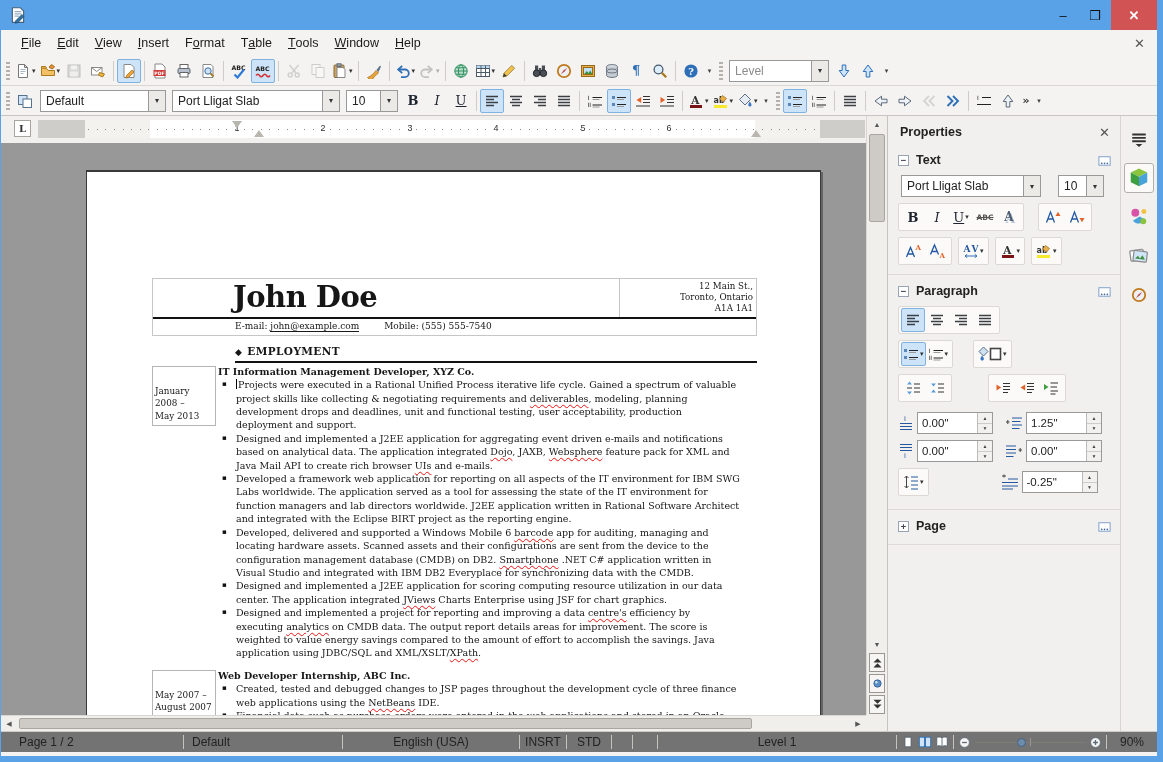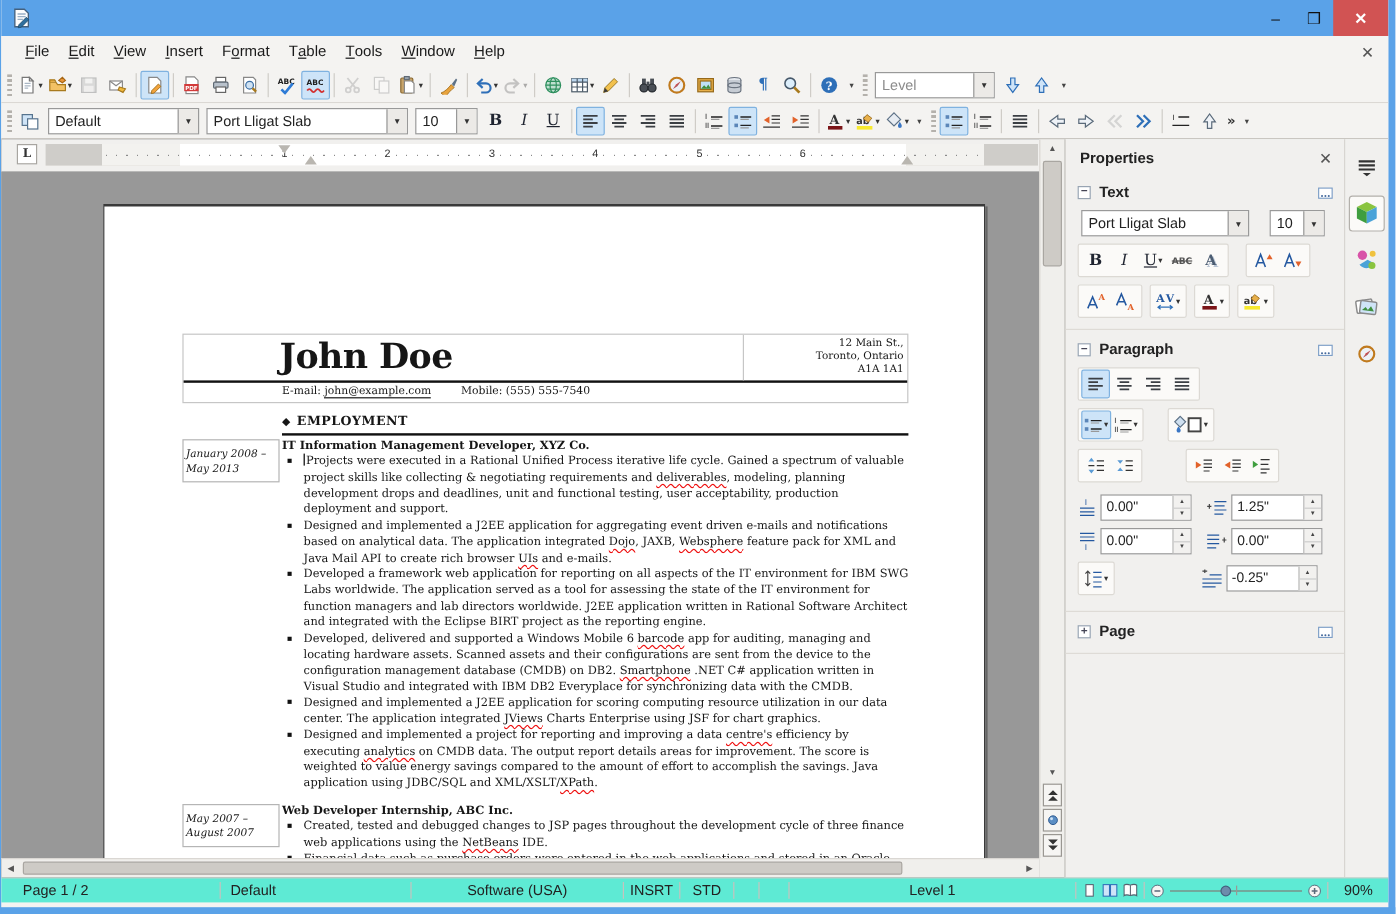--- a/index.html
+++ b/index.html
@@ -73,21 +73,21 @@
   .hrow1{display:flex;justify-content:space-between;border-bottom:2px solid #111;min-height:40px;}
   .docname{font-size:29px;font-weight:bold;line-height:33px;margin:2px 0 1px 80px;letter-spacing:-.5px;}
   .addr{border-left:1px solid #c6c6c6;width:137px;text-align:right;font-size:8.7px;line-height:11.2px;padding:2px 3px 1px 2px;flex:none;}
   .hrow2{padding:1px 0 2px 82px;font-size:9px;}
   .lnk{border-bottom:1px solid #1a1a1a;text-decoration-style:wavy;text-decoration-color:#e11;text-decoration-thickness:1px;text-underline-offset:2.5px;}
   .sq{text-decoration:underline;text-decoration-style:wavy;text-decoration-color:#e11;text-decoration-thickness:1px;text-underline-offset:1.5px;}
   .sechead{margin:9px 0 0 83px;width:522px;font-size:10.5px;font-weight:bold;letter-spacing:.4px;
     border-bottom:2px solid #111;padding-bottom:1px;}
   .secmark{font-size:9px;margin-right:5px;}
   .emp-row{display:flex;align-items:flex-start;margin-top:2px;margin-bottom:9px;}
-  .date-cell{width:81px;border:1px solid #b5b5b5;padding:6px 2px 3px 2px;font-size:8.8px;line-height:12.5px;flex:none;margin-top:1px;font-style:italic;}
+  .date-cell{width:64px;border:1px solid #b5b5b5;padding:18px 2px 3px 2px;font-size:8.8px;line-height:12.5px;flex:none;margin-top:1px;}
   .emp-content{width:522px;margin-left:2px;}
   .role{font-weight:bold;}
   .bullets{margin:0;padding:0;list-style:none;}
   .bullets li{position:relative;padding-left:18px;}
   .bullets li::before{content:"▪";position:absolute;left:4px;top:0;font-size:7px;color:#111;}
   .caret{display:inline-block;width:1px;height:10px;background:#000;margin-right:1px;vertical-align:-1px;}
 
   
   .vscroll{position:absolute;top:0;right:0;width:21px;bottom:16px;background:#f0efec;border-left:1px solid #dad7d3;display:flex;flex-direction:column;}
   .sarr{height:16px;display:flex;align-items:center;justify-content:center;font-size:7px;color:#555;flex:none;}
@@ -122,21 +122,21 @@
   .sbtns i{flex:1;display:flex;align-items:center;justify-content:center;font-size:5px;color:#444;font-style:normal;}
   .sbtns i:first-child{border-bottom:1px solid #ccc;}
   .psep{height:1px;background:#dedbd6;margin:6px 0 0;}
 
   
   .tabstrip{width:37px;flex:none;background:#f1f0ee;border-left:1px solid #d8d5d1;display:flex;flex-direction:column;align-items:center;padding-top:8px;gap:9px;}
   .tsbtn{width:30px;height:30px;display:flex;align-items:center;justify-content:center;border:1px solid transparent;border-radius:3px;}
   .tsbtn.sel{background:#fbfaf8;border-color:#b3b0ab;}
 
   
-  .statusbar{height:21px;display:flex;align-items:center;background:#5eead4;border-top:1px solid #cfccc7;font-size:12px;color:#222;}
+  .statusbar{height:21px;display:flex;align-items:center;background:#737373;border-top:1px solid #cfccc7;font-size:12px;color:#222;}
   .scell{display:flex;align-items:center;height:100%;flex:none;}
   .sdiv{width:1px;height:14px;background:#c6c3be;flex:none;}
   .zslider{width:110px;height:14px;position:relative;margin:0 4px;}
   .ztrack{position:absolute;left:0;right:0;top:6.5px;height:1px;background:#7f7c77;}
   .ztick{position:absolute;top:3px;width:1px;height:8px;background:#9b9893;}
   .zthumb{position:absolute;top:2.5px;left:38%;width:9px;height:9px;border-radius:50%;background:#6d8cab;border:1px solid #44617e;}
 </style>
 </head>
 <body>
 
@@ -1195,21 +1195,21 @@
           </span>
         </span>
       </div>
   </div>
 
   <div class="statusbar">
     <span class="scell" style="width:182px;padding-left:18px">Page 1 / 2</span>
     <span class="sdiv"></span>
     <span class="scell" style="width:158px;padding-left:8px">Default</span>
     <span class="sdiv"></span>
-    <span class="scell" style="width:176px;justify-content:center">Software (USA)</span>
+    <span class="scell" style="width:176px;justify-content:center">English (USA)</span>
     <span class="sdiv"></span>
     <span class="scell" style="width:46px;justify-content:center">INSRT</span>
     <span class="sdiv"></span>
     <span class="scell" style="width:44px;justify-content:center">STD</span>
     <span class="sdiv"></span>
     <span class="scell" style="width:20px"></span>
     <span class="sdiv"></span>
     <span class="scell" style="width:24px"></span>
     <span class="sdiv"></span>
     <span class="scell" style="flex:1;justify-content:center">Level 1</span>

